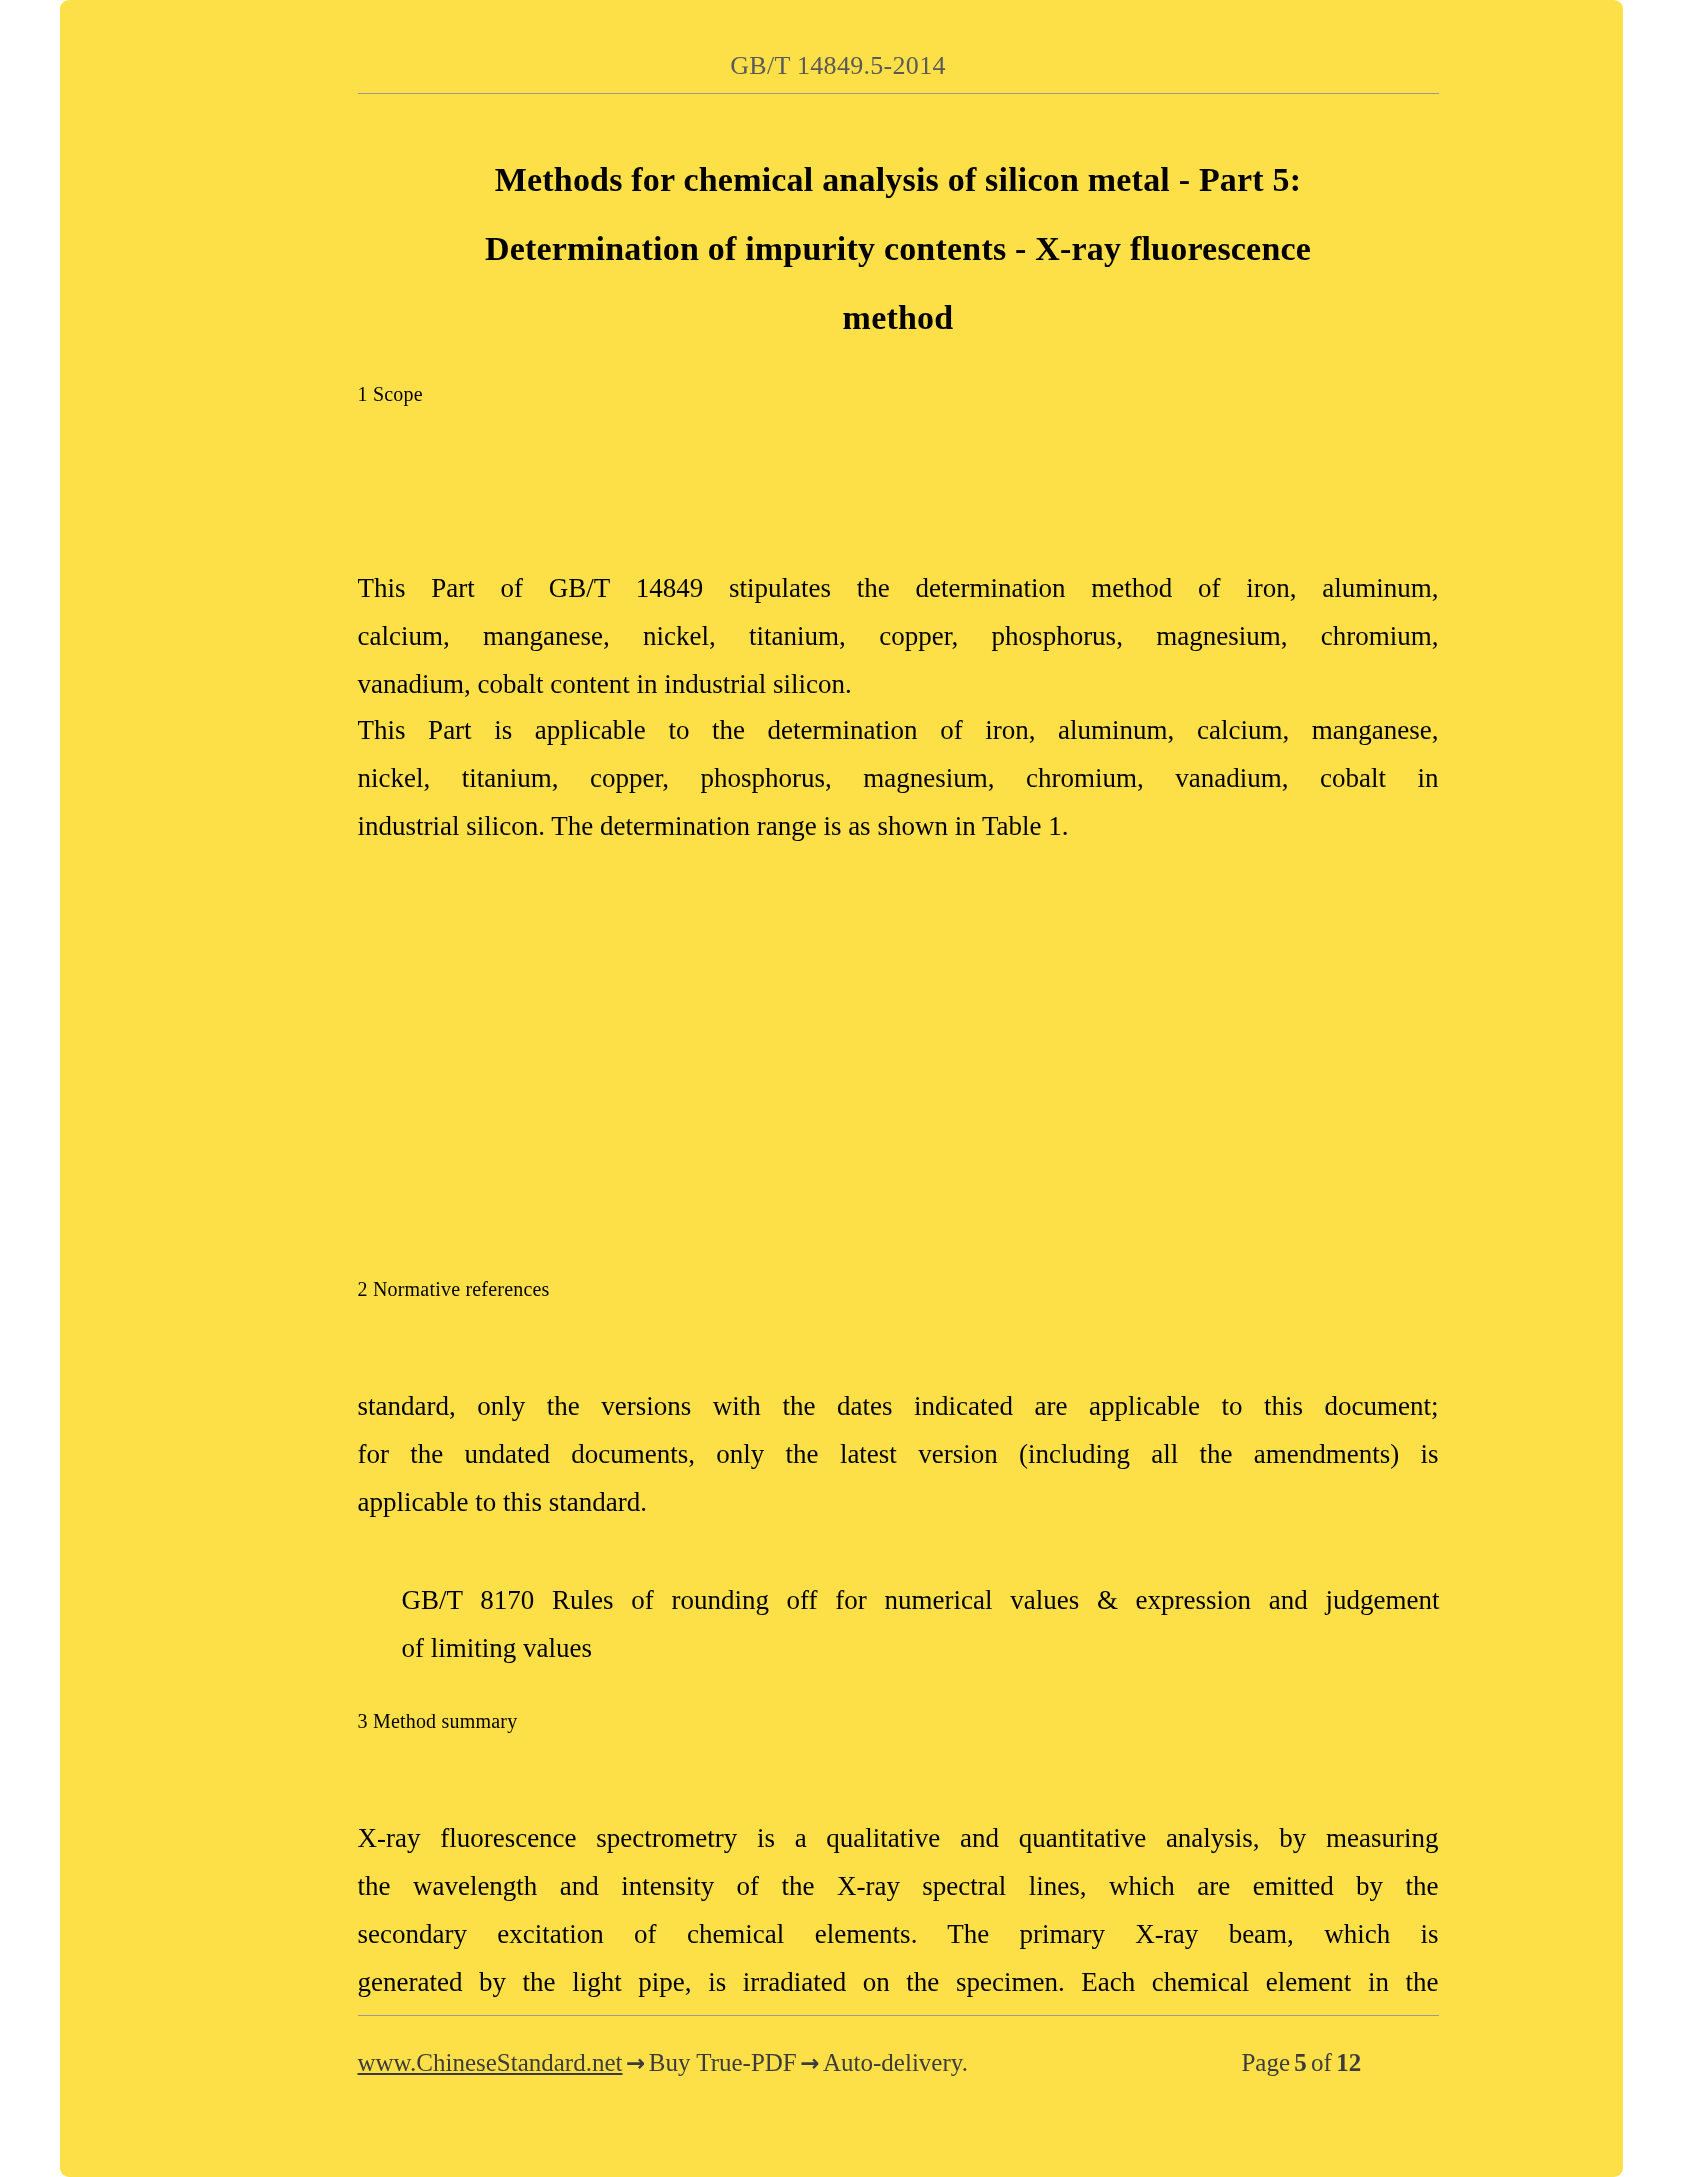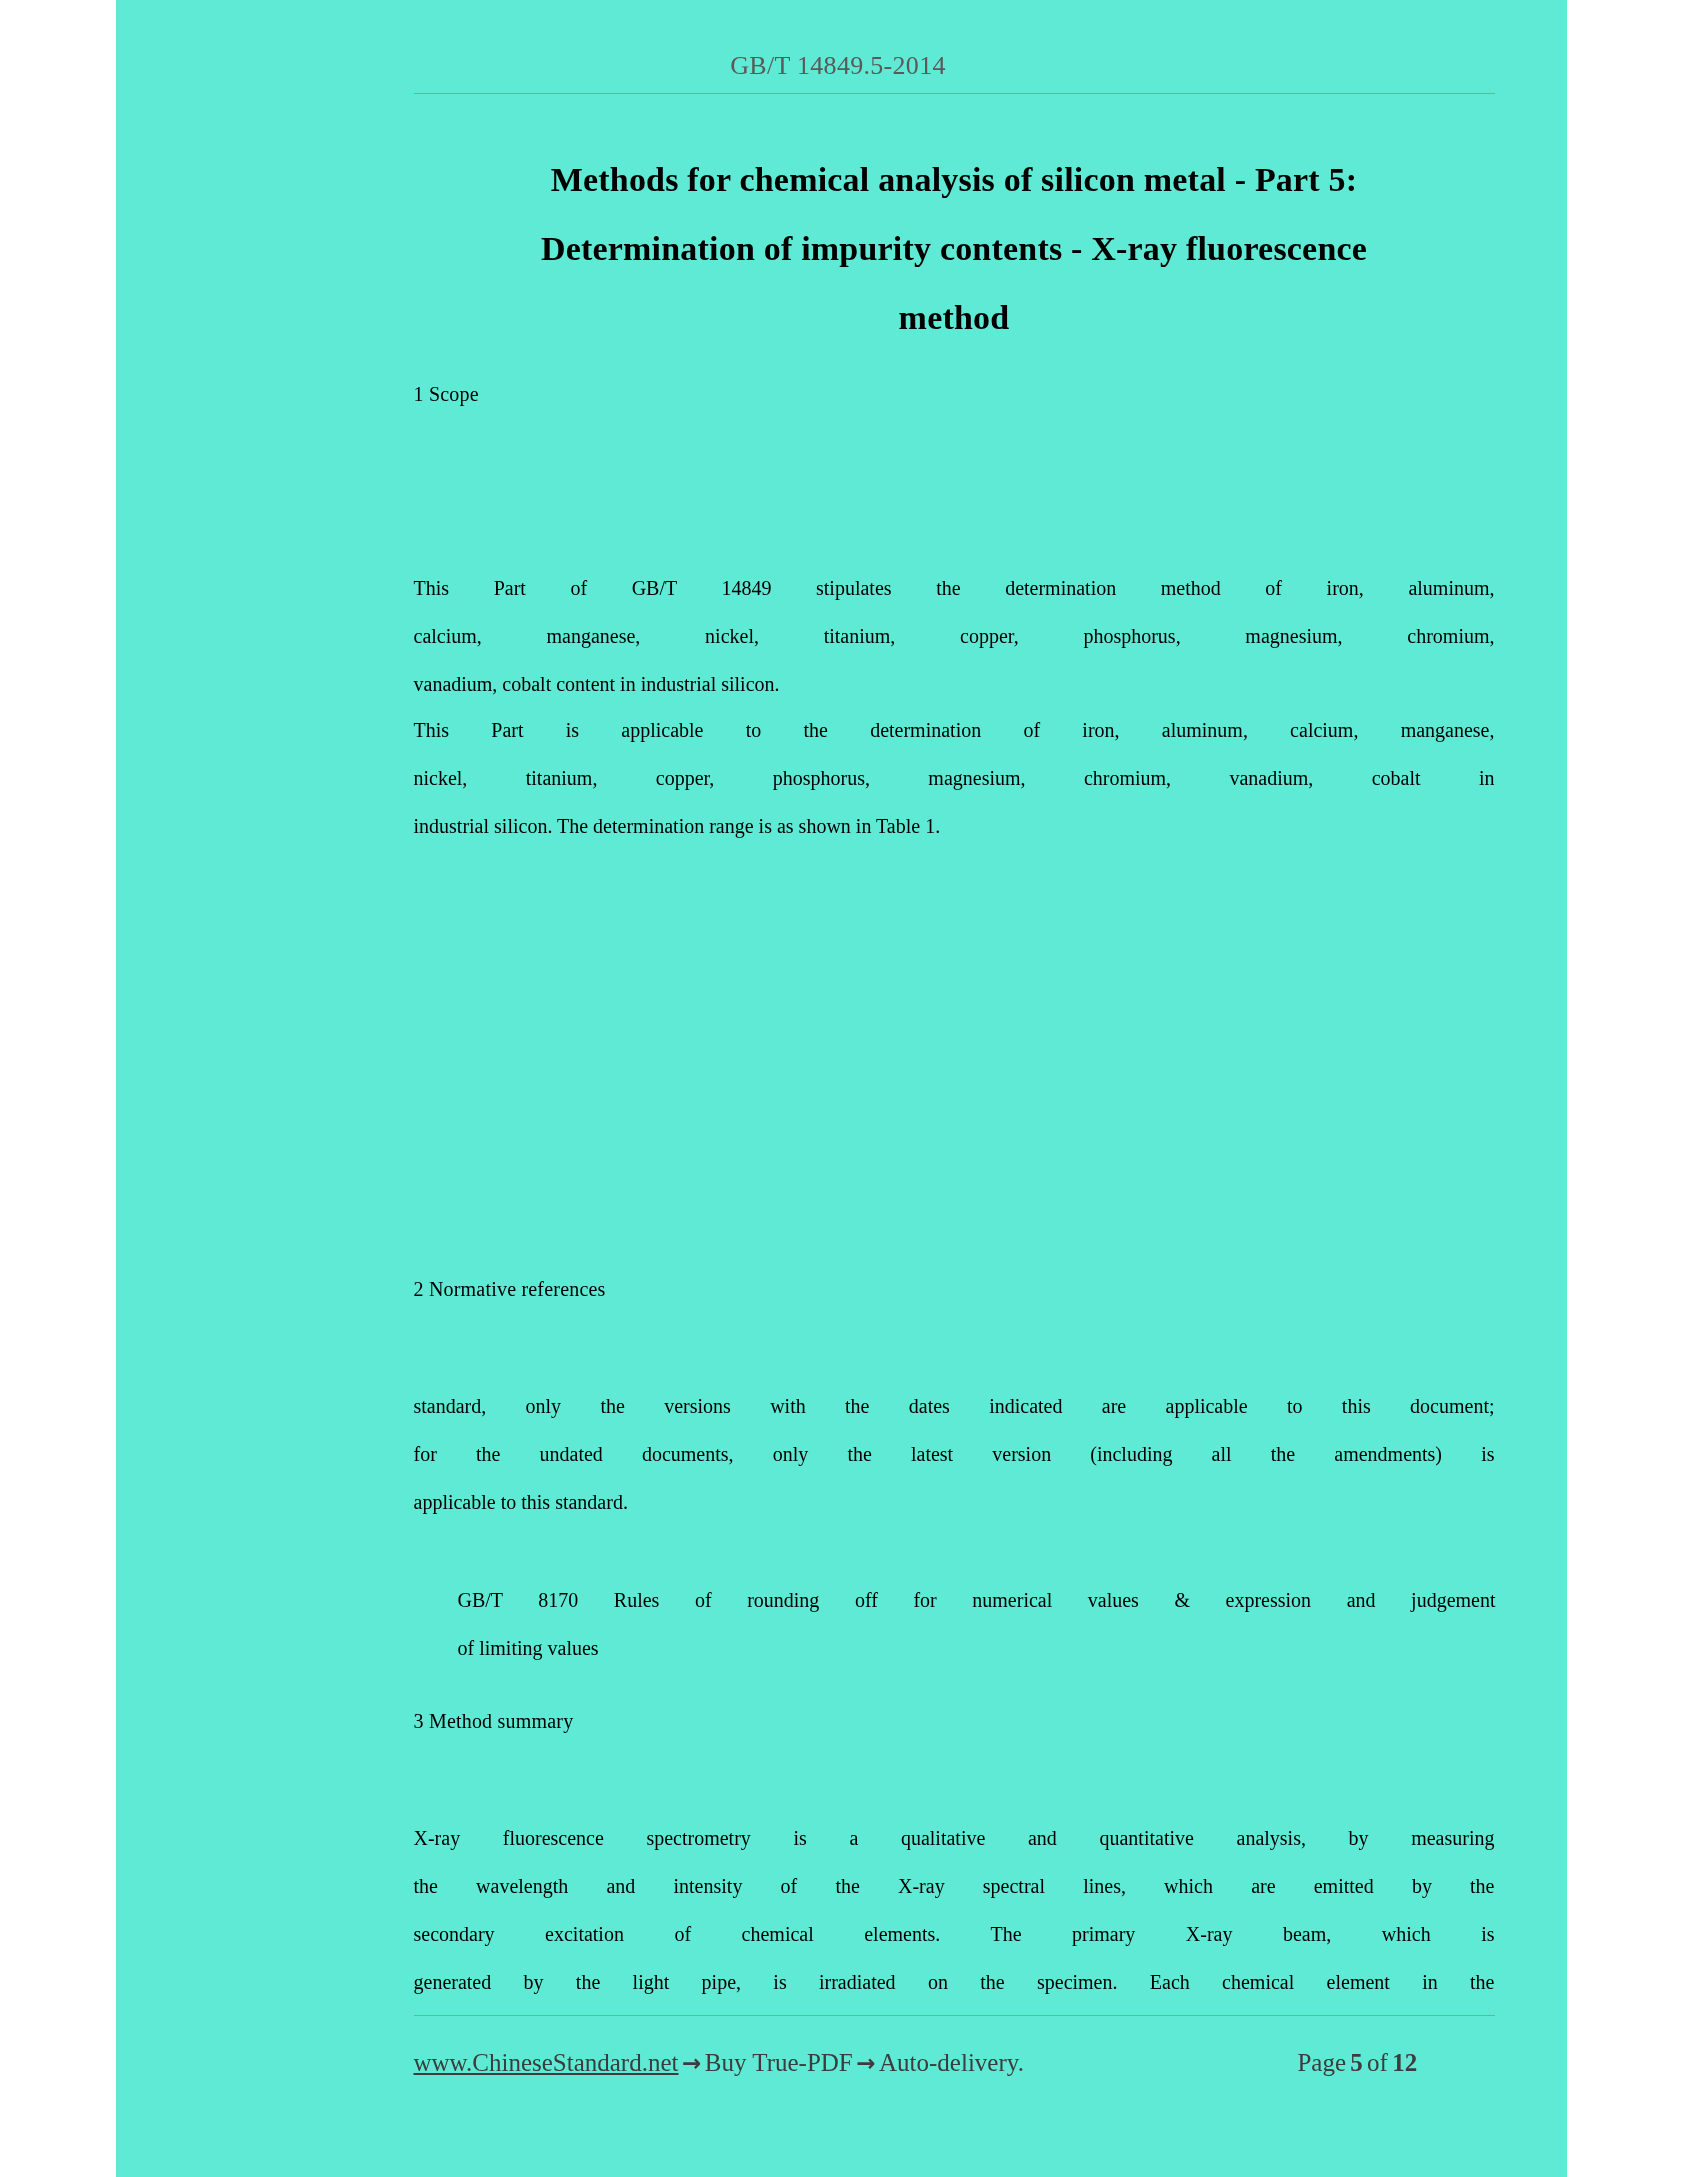--- a/index.html
+++ b/index.html
@@ -4,28 +4,29 @@
 <title>GB/T 14849.5-2014 — Page 5</title>
 <style>
   html, body {
     margin: 0;
     padding: 0;
     background: #ffffff;
   }
 
   .page {
     position: relative;
-    width: 1451px;
+    width: 1563px;
     height: 2177px;
     margin: 0 auto;
-    background: #5eead4;
+    background: #fde047;
     font-family: "Liberation Serif", "DejaVu Serif", serif;
     color: #000000;
     overflow: hidden;
     box-sizing: border-box;
+    border-radius: 9px;
   }
 
   
   .running-header {
     position: absolute;
     left: 298px;
     right: 304px;
     top: 50px;
     text-align: center;
     font-size: 26px;
@@ -66,21 +67,21 @@
     font-size: 20px;
     line-height: 1.15;
     letter-spacing: 0.2px;
   }
 
   
   .para {
     position: absolute;
     left: 298px;
     width: 1081px;
-    font-size: 20px;
+    font-size: 27px;
     line-height: 48px;
     text-align: justify;
     text-justify: inter-word;
     letter-spacing: 0px;
   }
   
   .para .ln {
     display: block;
     text-align: justify;
     text-align-last: justify;

